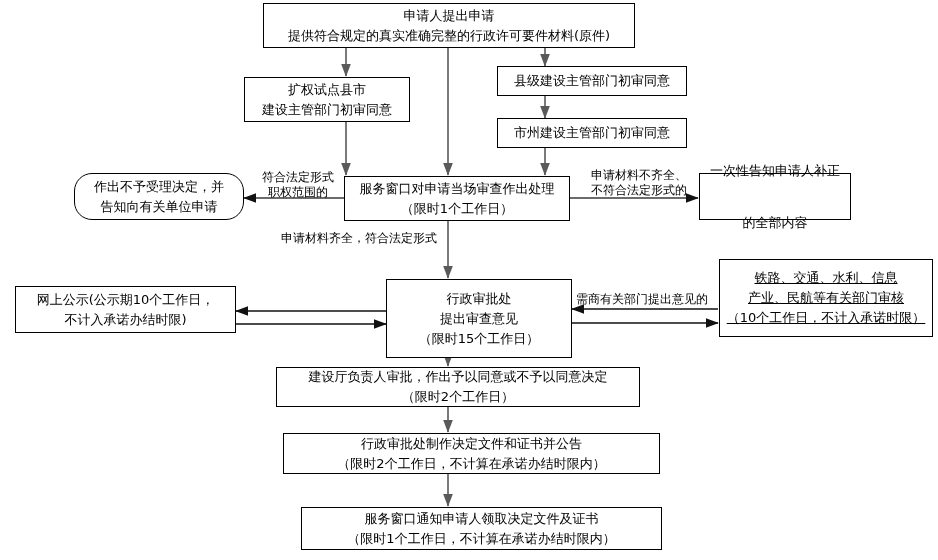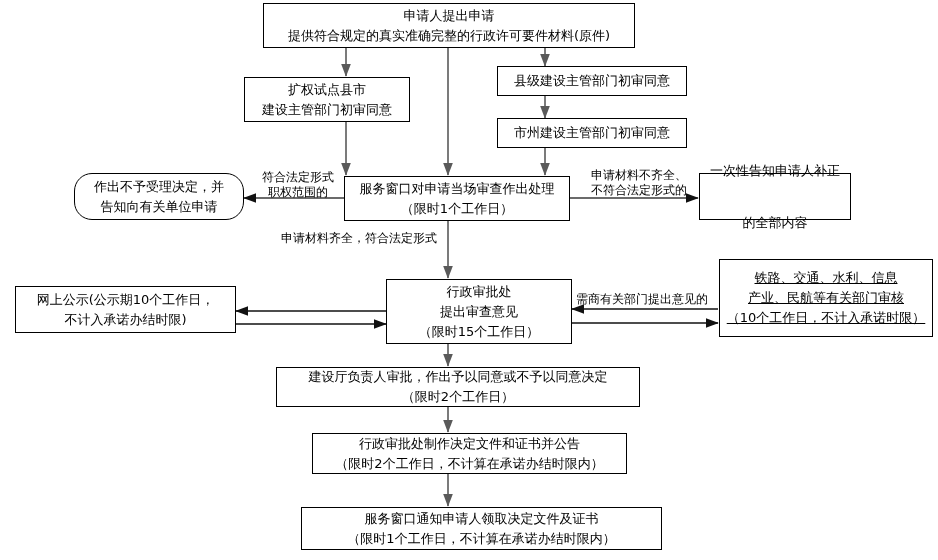--- a/index.html
+++ b/index.html
@@ -132,38 +132,38 @@
   <div class="box" style="left:699px; top:173px; width:152px; height:47px;gap:32px;">
     <span class="ln">一次性告知申请人补正</span>
     <span class="ln">的全部内容</span>
   </div>
 
   <div class="box" style="left:15px; top:286px; width:221px; height:47px;">
     <span class="ln">网上公示(公示期10个工作日，</span>
     <span class="ln">不计入承诺办结时限)</span>
   </div>
 
-  <div class="box" style="left:386px; top:279px; width:186px; height:65px;">
+  <div class="box" style="left:386px; top:279px; width:186px; height:79px;">
     <span class="ln">行政审批处</span>
     <span class="ln">提出审查意见</span>
     <span class="ln">（限时15个工作日）</span>
   </div>
 
   <div class="box" style="left:719px; top:259px; width:214px; height:78px;text-decoration:underline;">
     <span class="ln">铁路、交通、水利、信息</span>
     <span class="ln">产业、民航等有关部门审核</span>
     <span class="ln">（10个工作日，不计入承诺时限）</span>
   </div>
 
   <div class="box" style="left:276px; top:367px; width:364px; height:40px;">
     <span class="ln">建设厅负责人审批，作出予以同意或不予以同意决定</span>
     <span class="ln">（限时2个工作日）</span>
   </div>
 
-  <div class="box" style="left:312px; top:433px; width:315px; height:41px;">
+  <div class="box" style="left:283px; top:433px; width:377px; height:41px;">
     <span class="ln">行政审批处制作决定文件和证书并公告</span>
     <span class="ln">（限时2个工作日，不计算在承诺办结时限内）</span>
   </div>
 
   <div class="box" style="left:301px; top:507px; width:361px; height:43px;">
     <span class="ln">服务窗口通知申请人领取决定文件及证书</span>
     <span class="ln">（限时1个工作日，不计算在承诺办结时限内）</span>
   </div>
 
   <div class="edgelabel" style="left:250px; top:170px; width:96px;">

